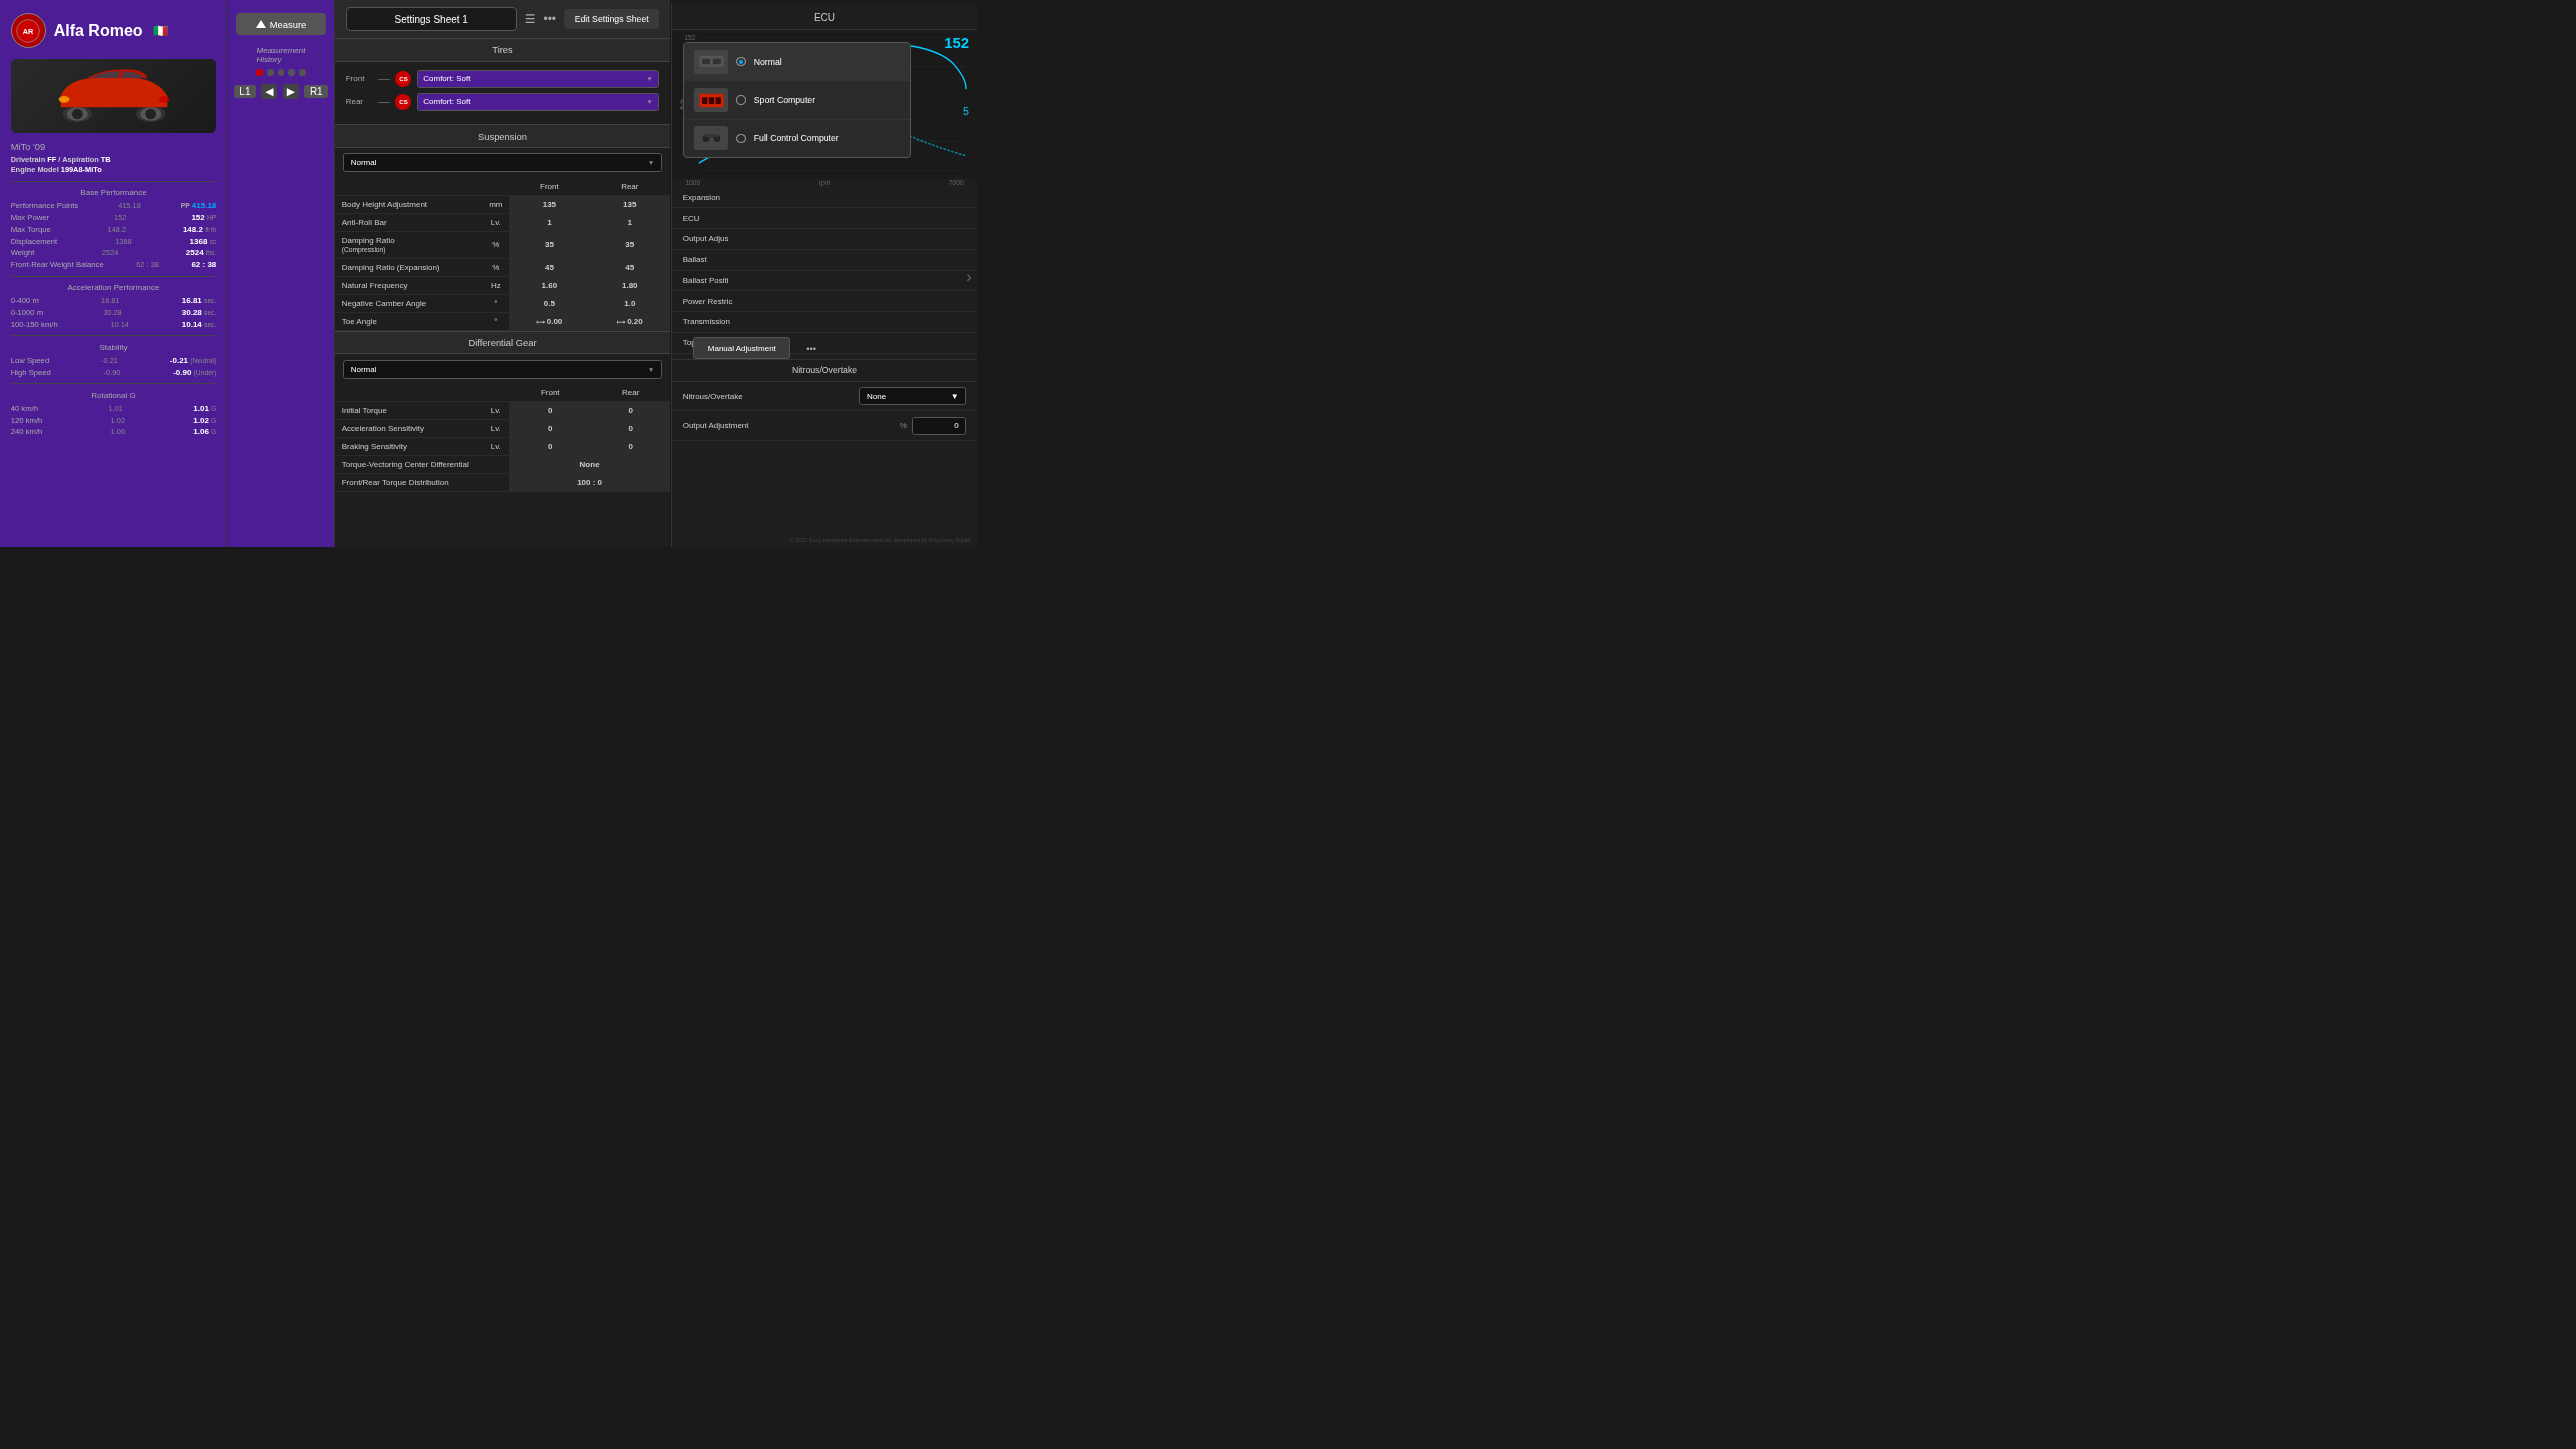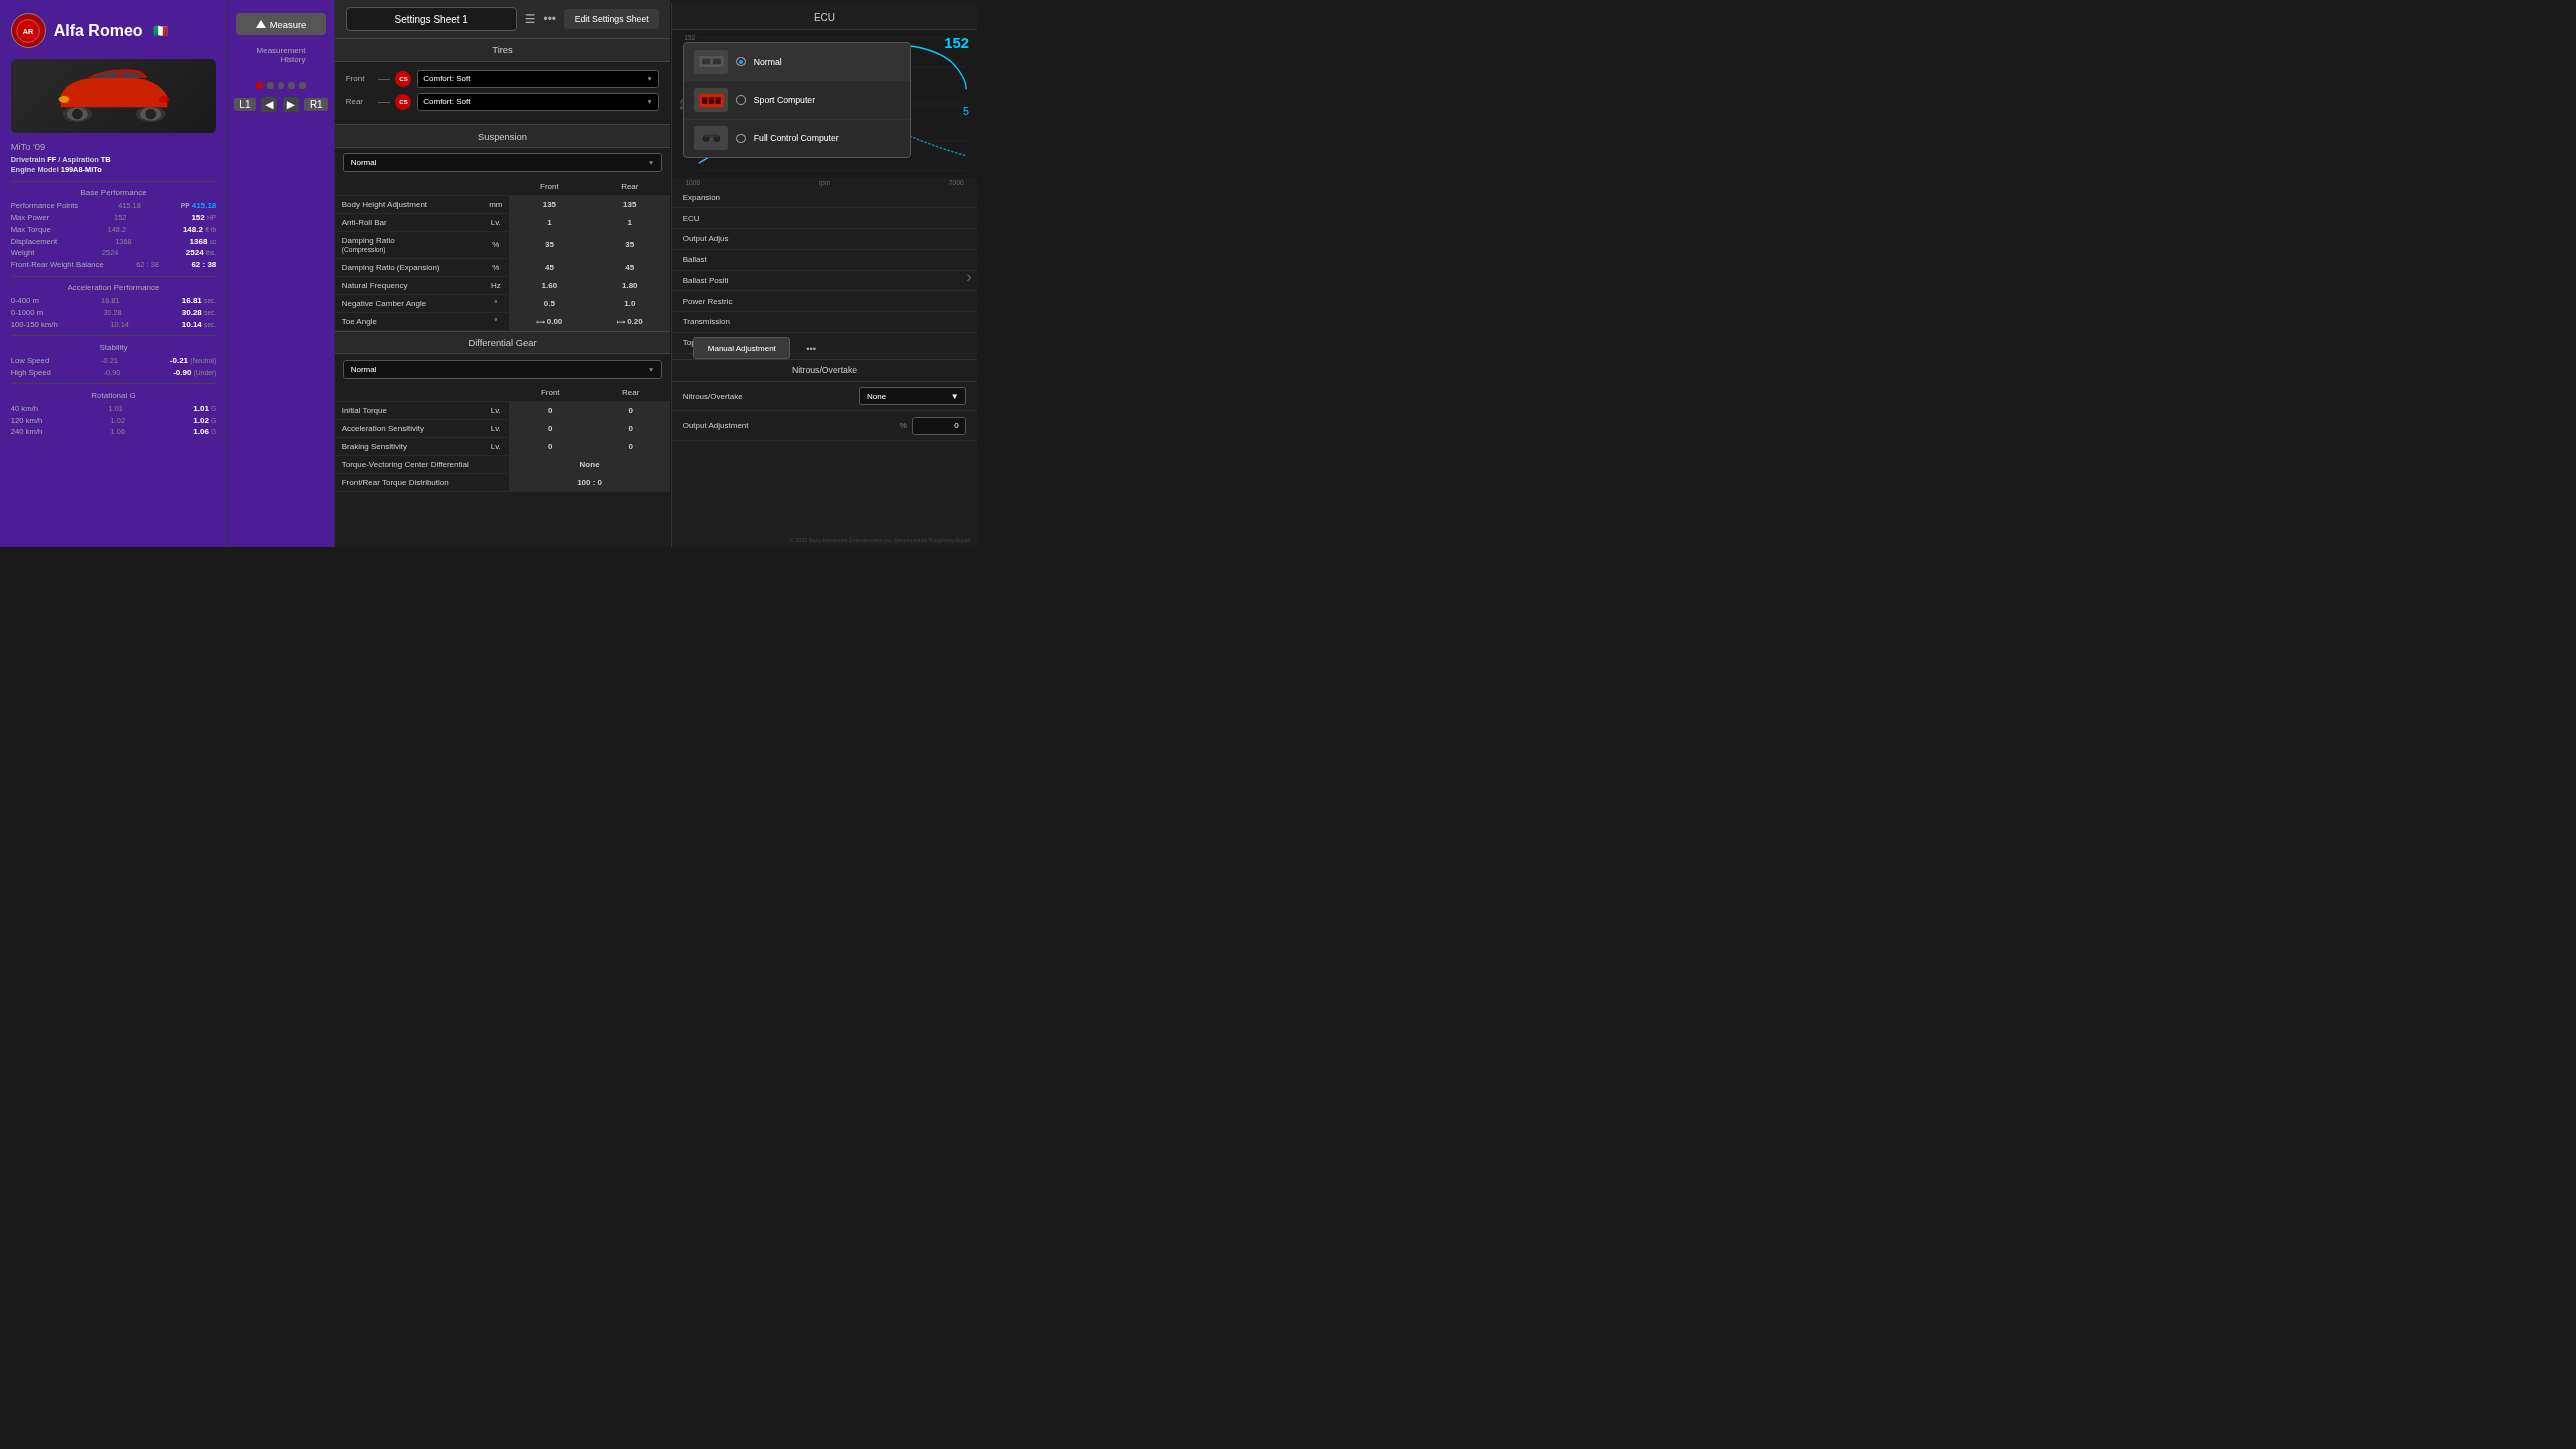--- a/index.html
+++ b/index.html
@@ -104,21 +104,21 @@
       justify-content: center;
     }
     .measure-btn .triangle-icon {
       width: 0; height: 0;
       border-left: 5.4px solid transparent;
       border-right: 5.4px solid transparent;
       border-bottom: 8px solid white;
     }
     .measure-history {
       font-size: 8px; color: #aaa;
-      text-align: right; margin-bottom: 18px;
+      text-align: left; margin-bottom: 5px; font-style: italic;
     }
     .dots-row {
       display: flex; gap: 4px; margin-bottom: 8px;
     }
     .dot {
       width: 6.7px; height: 6.7px;
       border-radius: 50%; background: #555;
     }
     .dot.active { background: #cc0000; }
     .nav-row {
@@ -231,21 +231,21 @@
     .tire-label { font-size: 8px; color: #aaa; width: 27px; }
     .cs-badge {
       background: #cc0000;
       border-radius: 50%;
       width: 16px; height: 16px;
       display: flex; align-items: center; justify-content: center;
       font-size: 6px; font-weight: bold; color: white;
     }
     .tire-dropdown {
       flex: 1;
-      background: #000000;
+      background: #4c1d95;
       border: 0.7px solid #555;
       border-radius: 2.7px;
       color: white;
       font-size: 8px;
       padding: 3.4px 5.4px;
       display: flex; align-items: center; justify-content: space-between;
     }
 
     
     .right-panel {

